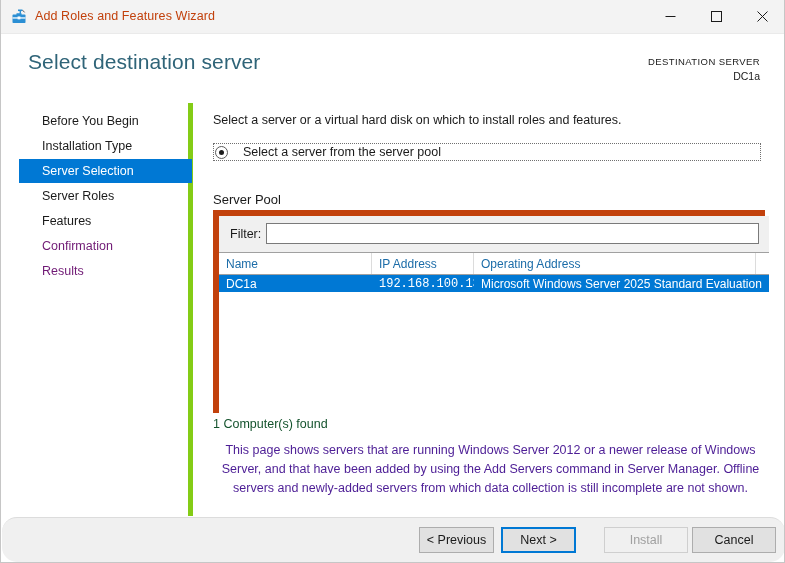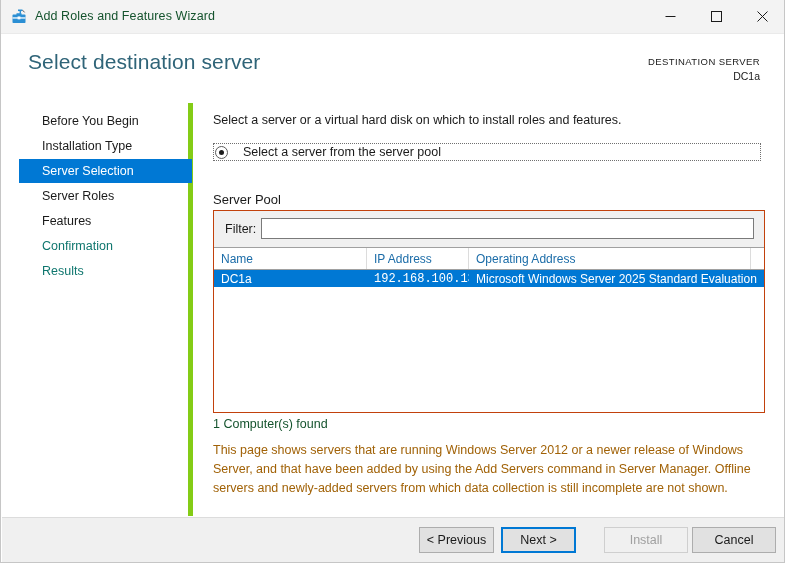--- a/index.html
+++ b/index.html
@@ -36,21 +36,21 @@
   }
   #app-icon {
     position: absolute;
     left: 10px; top: 8px;
     width: 18px; height: 18px;
   }
   #title-text {
     position: absolute;
     left: 34px; top: 9px;
     font-size: 12.5px;
-    color: #14532d;
+    color: #c2410c;
     white-space: nowrap;
     letter-spacing: 0.1px;
   }
   .winctl {
     position: absolute;
     top: 0;
     width: 46px;
     height: 33px;
     display: flex;
     align-items: center;
@@ -122,21 +122,21 @@
     padding-left: 23px;
     box-sizing: border-box;
     cursor: default;
     white-space: nowrap;
   }
   .nav-item.selected {
     background: #0078d4;
     color: #ffffff;
   }
   .nav-item.disabled {
-    color: #0f766e;
+    color: #701a75;
   }
 
   
   #content {
     position: absolute;
     left: 193px; top: 103px;
     width: 591px;
     height: 413px;
     background: #ffffff;
   }
@@ -200,21 +200,21 @@
     color: #1a1a1a;
     white-space: nowrap;
   }
 
   
   #pool-box {
     position: absolute;
     left: 19px; top: 107px;
     width: 552px;
     height: 203px;
-    border: 1px solid #c2410c;
+    border: 6px solid #c2410c;
     box-sizing: border-box;
     background: #bef264;
   }
   #filter-bar {
     position: absolute;
     left: 0; top: 0;
     width: 550px;
     height: 37px;
     background: #f0f0f0;
     border-bottom: 1px solid #a0a0a0;
@@ -309,32 +309,34 @@
     font-size: 12.5px;
     color: #14532d;
     white-space: nowrap;
   }
   #help-text {
     position: absolute;
     left: 19px; top: 338px;
     width: 555px;
     font-size: 12.5px;
     line-height: 19px;
-    color: #a16207;
+    color: #4c1d95;
+    text-align: center;
   }
 
   
   #footer {
     position: absolute;
     left: 1px; top: 517px;
     width: 783px;
     height: 45px;
     background: #f0f0f0;
     border-top: 1px solid #dcdcdc;
     box-sizing: border-box;
+    border-radius: 15px;
   }
   .wizbtn {
     position: absolute;
     top: 9px;
     height: 26px;
     background: #e1e1e1;
     border: 1px solid #adadad;
     box-sizing: border-box;
     font-family: "Liberation Sans", sans-serif;
     font-size: 12.5px;

